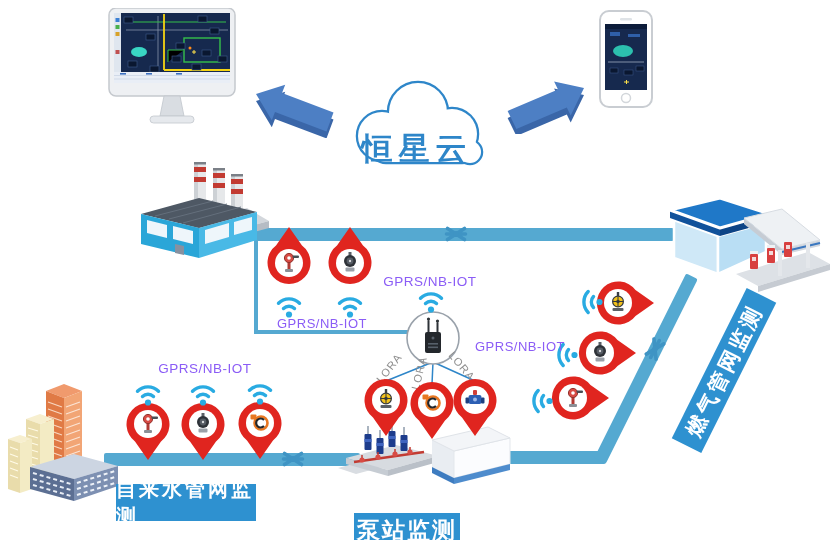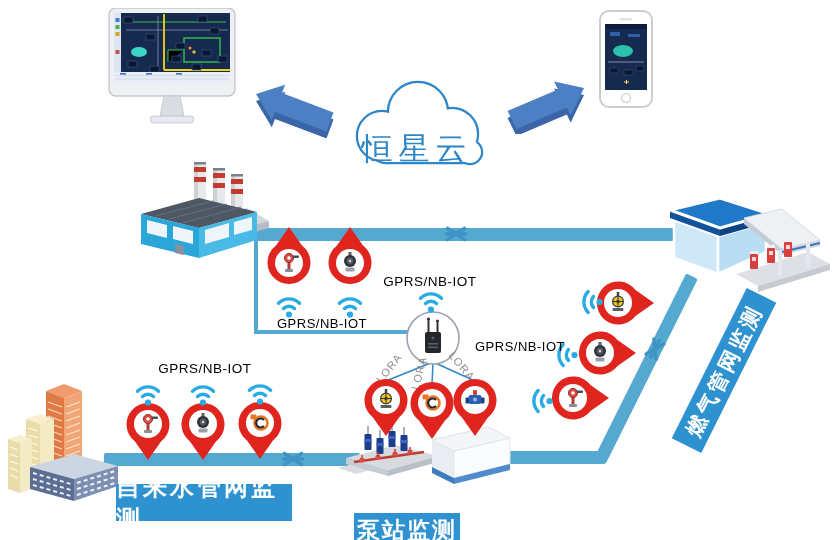--- a/index.html
+++ b/index.html
@@ -6,23 +6,23 @@
 html,body{background:#fff}
 .stage{position:relative;width:836px;height:540px;background:#fff;overflow:hidden;font-family:"DejaVu Sans",sans-serif}
 .abs{position:absolute}
 .pipe{position:absolute;background:#55a9d1;border-radius:2px;z-index:1}
 .branch{position:absolute;background:#55a9d1;z-index:1}
 .valve{position:absolute;color:#3f94c4;z-index:2}
 .site{position:absolute;z-index:3}
 .pin{position:absolute;z-index:4}
 .wifi{position:absolute;color:#29abe2;z-index:4}
 .site-label{position:absolute;background:#2e91d0;color:#fff;font-weight:bold;display:flex;align-items:center;justify-content:center;letter-spacing:3px;z-index:5;font-family:"DejaVu Sans",sans-serif}
-.netlabel{position:absolute;color:#000000;font-size:13px;letter-spacing:.5px;text-align:center;z-index:4;font-family:"Liberation Sans","DejaVu Sans",sans-serif}
+.netlabel{position:absolute;color:#8b5cf6;font-size:13px;letter-spacing:.5px;text-align:center;z-index:4;font-family:"Liberation Sans","DejaVu Sans",sans-serif}
 .lora-label{position:absolute;color:#8f8f8f;font-size:11px;letter-spacing:1px;width:40px;text-align:center;z-index:4;font-family:"Liberation Sans","DejaVu Sans",sans-serif}
-.cloud-text{position:absolute;color:#2e86c9;font-weight:normal;font-size:31px;letter-spacing:6px;text-align:center;z-index:5}
+.cloud-text{position:absolute;color:#2e86c9;font-weight:bold;font-size:31px;letter-spacing:6px;text-align:center;z-index:5}
 .rot{transform-origin:50% 50%}
 svg{display:block}
 </style>
 </head>
 <body>
 
 <div class="stage">
 
 <svg width="0" height="0" style="position:absolute" aria-hidden="true">
   <defs>
@@ -407,17 +407,17 @@
       <use href="#wifi-sym" x="-15" y="-15" width="30" height="30"></use>
     </svg>
 <svg class="wifi rot" style="left:551px;top:340px;transform:rotate(-90deg)" width="30" height="30" viewBox="-15 -15 30 30">
       <use href="#wifi-sym" x="-15" y="-15" width="30" height="30"></use>
     </svg>
 <svg class="wifi rot" style="left:526px;top:386px;transform:rotate(-90deg)" width="30" height="30" viewBox="-15 -15 30 30">
       <use href="#wifi-sym" x="-15" y="-15" width="30" height="30"></use>
     </svg>
 <div class="netlabel" style="left:460px;top:339px;width:120px">GPRS/NB-IOT</div>
 
-<div class="site-label" style="left:116px;top:484px;width:176px;height:37px;font-size:24px">自来水管网监测</div>
+<div class="site-label" style="left:116px;top:484px;width:140px;height:37px;font-size:20px">自来水管网监测</div>
 <div class="site-label" style="left:354px;top:513px;width:106px;height:34px;font-size:23px;letter-spacing:2px">泵站监测</div>
 <div class="site-label rot" style="left:640px;top:354px;width:168px;height:33px;font-size:21px;transform:rotate(-63.5deg)">燃气管网监测</div>
 
 </div>
 
 </body></html>

